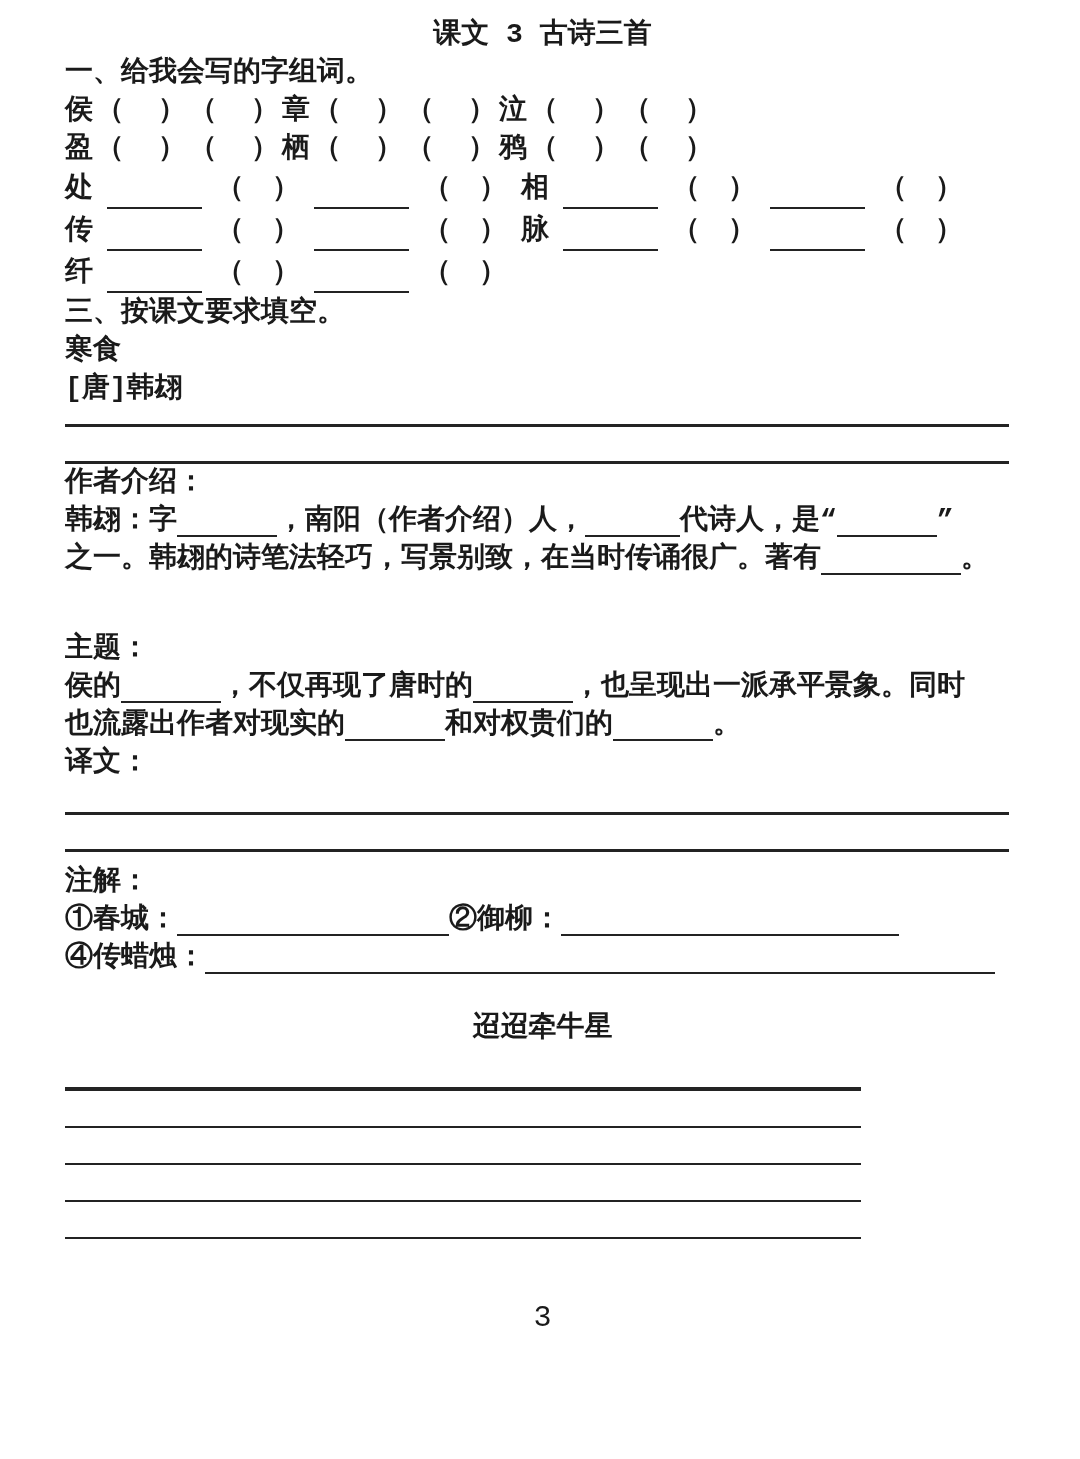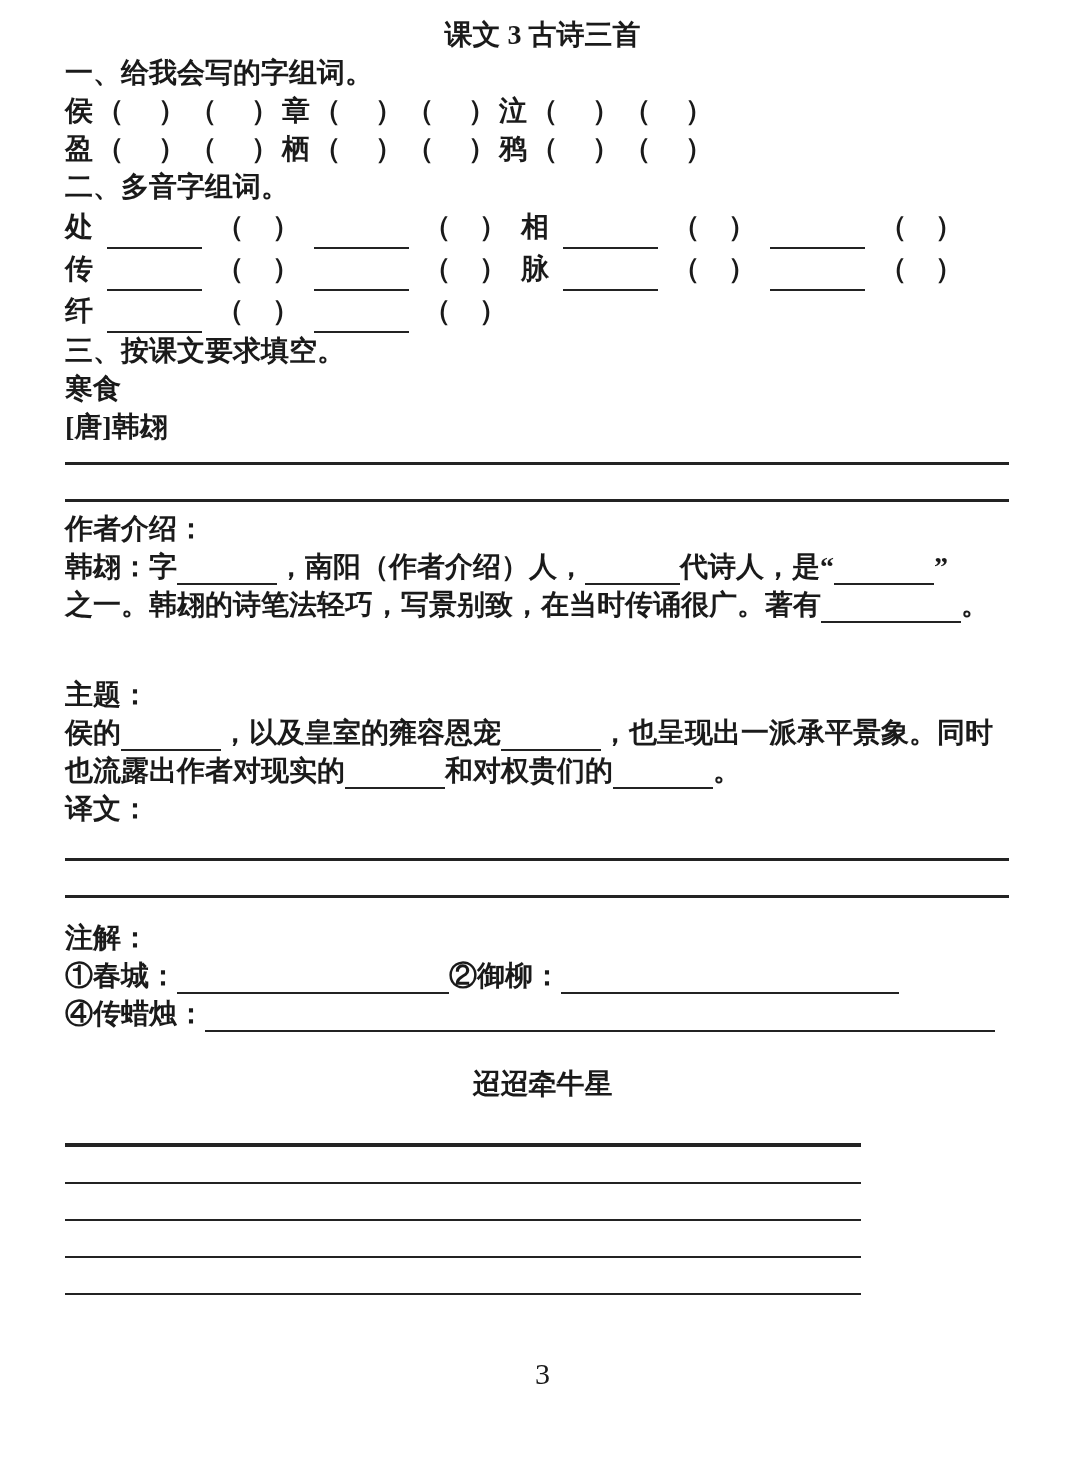--- a/index.html
+++ b/index.html
@@ -4,21 +4,21 @@
 <style>
   html, body { margin: 0; padding: 0; background: #ffffff; }
   .page {
     position: relative;
     width: 1080px;
     height: 1459px;
     box-sizing: border-box;
     padding: 16px 60px 0 65px;
     background: #ffffff;
     color: #1a1a1a;
-    font-family: Liberation Serif, serif;
+    font-family: Liberation Mono, monospace;
     font-weight: 700;
     font-size: 28px;
     overflow: hidden;
   }
   .line {
     height: 38px;
     line-height: 38px;
     white-space: nowrap;
   }
   .line42 { height: 42px; line-height: 42px; }
@@ -53,46 +53,45 @@
 <body>
 
 <div class="page">
 
   <div class="line center">课文 3  古诗三首</div>
 
   <div class="line">一、给我会写的字组词。</div>
   <div class="line ls"><span>侯（　）（　）章（　）（　）泣（　）（　）</span></div>
   <div class="line ls"><span>盈（　）（　）栖（　）（　）鸦（　）（　）</span></div>
 
-  <div class="line">二、多音字组词。</div>
   <div class="line line42 row-s2"><span>处</span><span class="blank" style="width: 95px;"></span><span>（　）</span><span class="blank" style="width: 95px;"></span><span>（　）</span><span>相</span><span class="blank" style="width: 95px;"></span><span>（　）</span><span class="blank" style="width: 95px;"></span><span>（　）</span></div>
   <div class="line line42 row-s2"><span>传</span><span class="blank" style="width: 95px;"></span><span>（　）</span><span class="blank" style="width: 95px;"></span><span>（　）</span><span>脉</span><span class="blank" style="width: 95px;"></span><span>（　）</span><span class="blank" style="width: 95px;"></span><span>（　）</span></div>
   <div class="line line42 row-s2"><span>纤</span><span class="blank" style="width: 95px;"></span><span>（　）</span><span class="blank" style="width: 95px;"></span><span>（　）</span></div>
 
   <div class="line">三、按课文要求填空。</div>
   <div class="line">寒食</div>
   <div class="line">[唐]韩翃</div>
 
   <div class="rule full" style="margin-top:16px"></div>
   <div class="rule full" style="margin-top:34px"></div>
 
-  <div class="line" style="margin-top:8px">作者介绍：</div>
+  <div class="line" style="margin-top:0">作者介绍：</div>
   <div class="line"><span>韩翃：字</span><span class="blank" style="width: 100px;"></span><span>，南阳（作者介绍）人，</span><span class="blank" style="width: 95px;"></span><span>代诗人，是“</span><span class="blank" style="width: 100px;"></span><span>”</span></div>
   <div class="line"><span>之一。韩翃的诗笔法轻巧，写景别致，在当时传诵很广。著有</span><span class="blank" style="width: 140px;"></span><span>。</span></div>
 
   <div class="line" style="margin-top:52px">主题：</div>
-  <div class="line"><span>侯的</span><span class="blank" style="width: 100px;"></span><span>，以及皇室的雍容恩宠</span><span class="blank" style="width: 100px;"></span><span>，也呈现出一派承平景象。同时</span></div>
+  <div class="line"><span>侯的</span><span class="blank" style="width: 100px;"></span><span>，不仅再现了唐时的</span><span class="blank" style="width: 100px;"></span><span>，也呈现出一派承平景象。同时</span></div>
   <div class="line"><span>也流露出作者对现实的</span><span class="blank" style="width: 100px;"></span><span>和对权贵们的</span><span class="blank" style="width: 100px;"></span><span>。</span></div>
 
   <div class="line">译文：</div>
 
   <div class="rule full" style="margin-top:30px"></div>
   <div class="rule full" style="margin-top:34px"></div>
 
-  <div class="line" style="margin-top:21px">注解：</div>
+  <div class="line" style="margin-top:11px">注解：</div>
   <div class="line"><span>①春城：</span><span class="blank" style="width: 272px;"></span><span>②御柳：</span><span class="blank" style="width: 338px;"></span></div>
   <div class="line"><span>④传蜡烛：</span><span class="blank" style="width: 790px;"></span></div>
 
   <div class="line center" style="margin-top:32px">迢迢牵牛星</div>
 
   <div class="rule short bold" style="margin-top:40px"></div>
   <div class="rule short thin" style="margin-top:35px"></div>
   <div class="rule short thin" style="margin-top:35px"></div>
   <div class="rule short thin" style="margin-top:35px"></div>
   <div class="rule short thin" style="margin-top:35px"></div>

